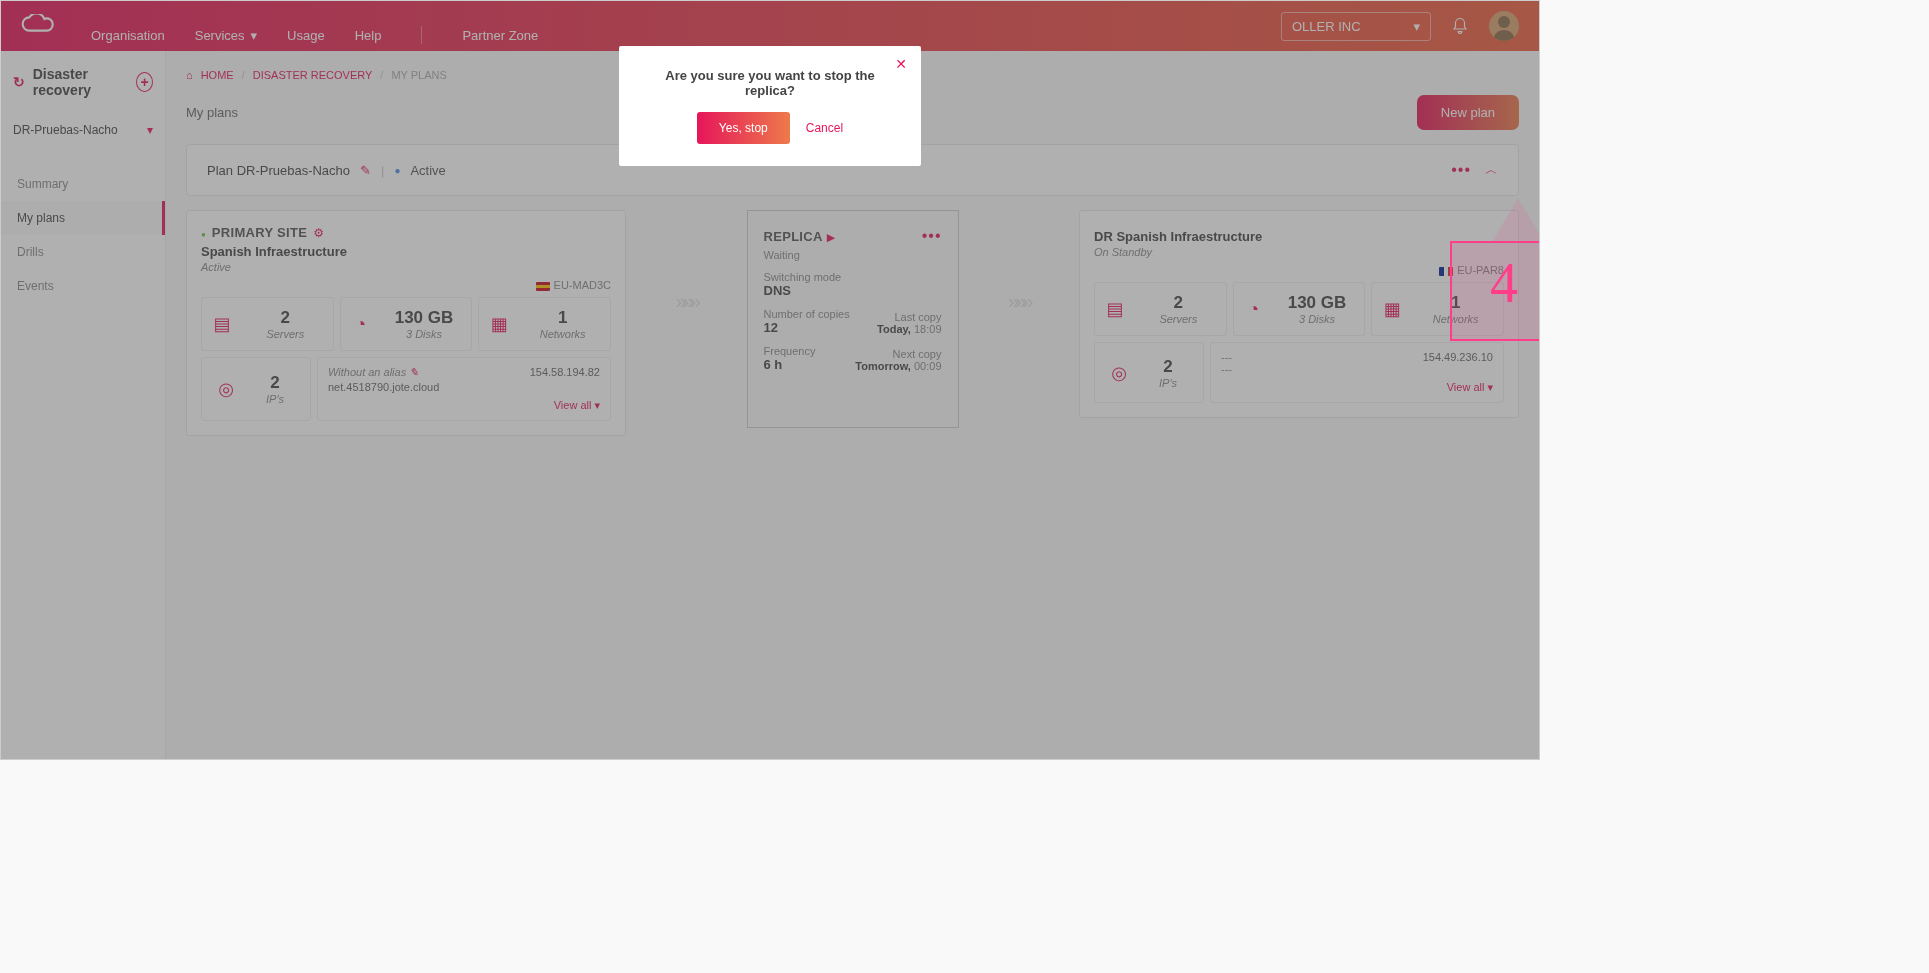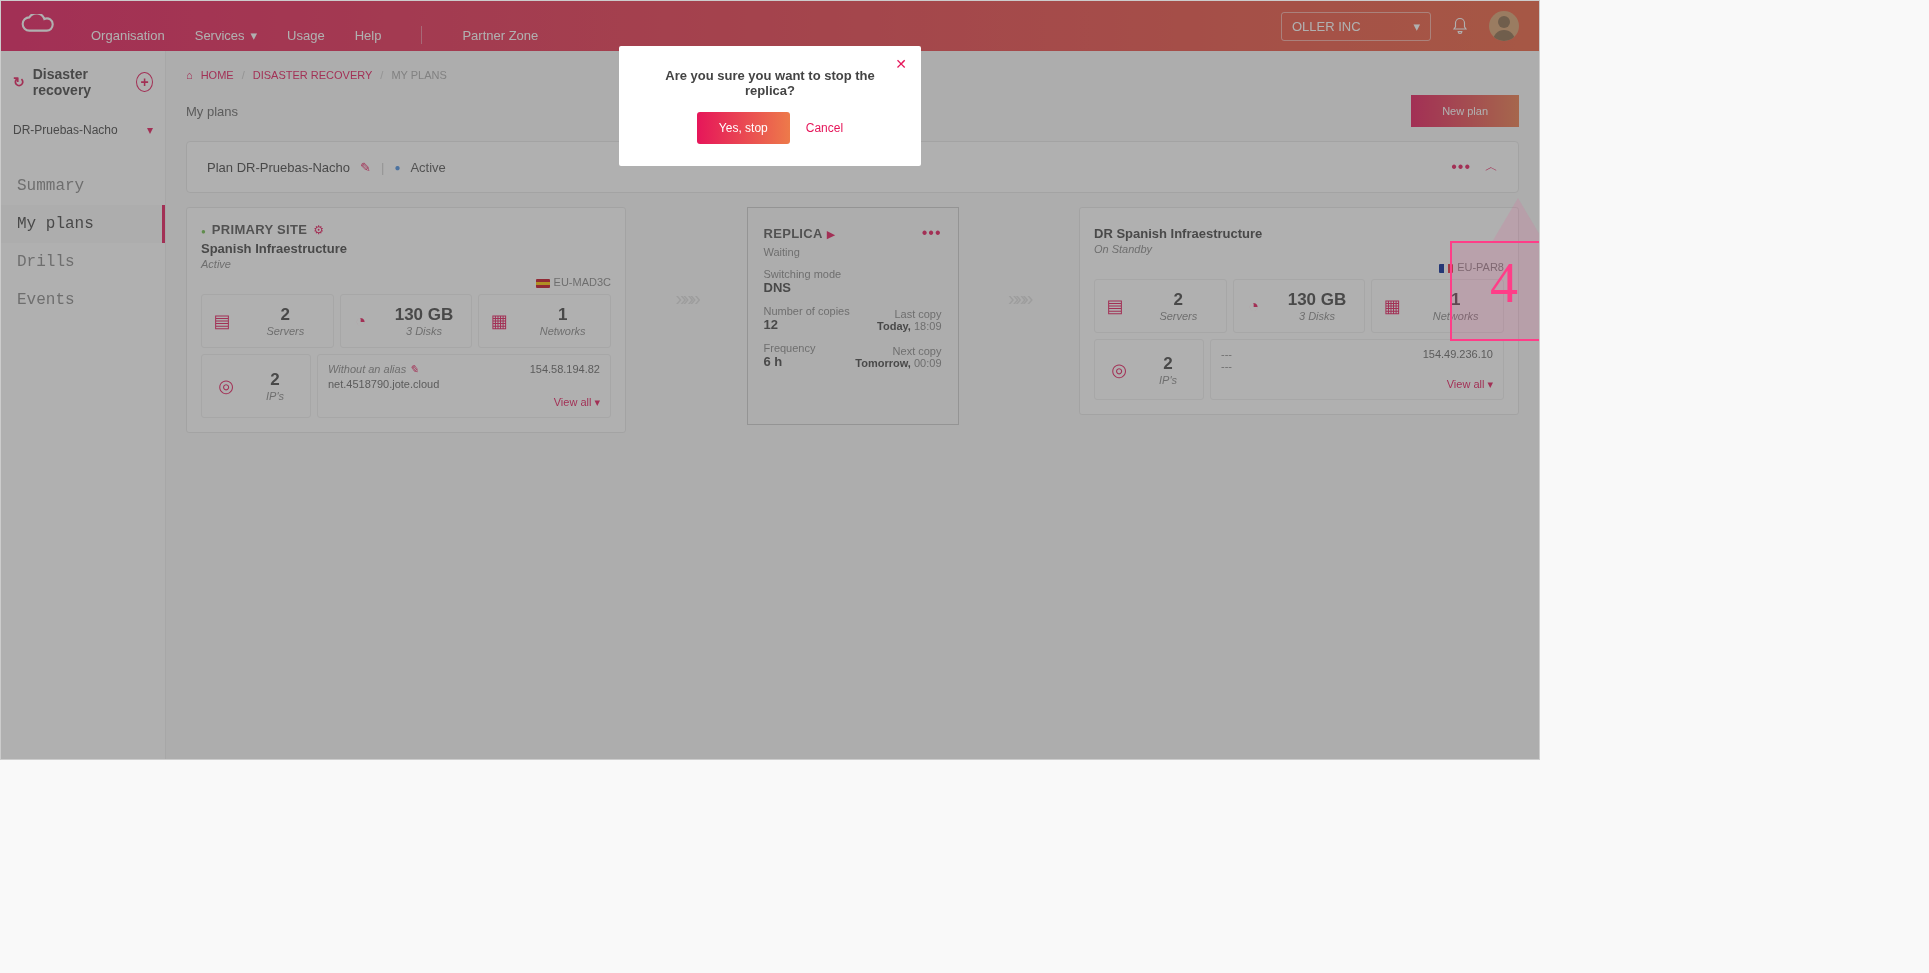--- a/index.html
+++ b/index.html
@@ -17,31 +17,31 @@
   .bell-icon { width: 18px; height: 18px; }
   .avatar { width: 30px; height: 30px; border-radius: 50%; background: #d8a070; display: flex; align-items: center; justify-content: center; overflow: hidden; }
   
   
   .body { flex: 1; display: flex; position: relative; }
   .sidebar { width: 165px; background: #fff; border-right: 1px solid #eee; display: flex; flex-direction: column; }
   .sidebar-header { padding: 15px 12px; display: flex; align-items: center; gap: 8px; font-size: 14px; font-weight: 600; color: #444; }
   .add-btn { width: 20px; height: 20px; border: 1.5px solid #e6165a; border-radius: 50%; display: flex; align-items: center; justify-content: center; color: #e6165a; font-size: 14px; margin-left: auto; }
   .sidebar-select { padding: 10px 12px; display: flex; align-items: center; justify-content: space-between; color: #444; font-size: 12px; }
   .sidebar-menu { margin-top: 20px; }
-  .sidebar-menu-item { padding: 10px 16px; color: #888; font-size: 16px; cursor: pointer; font-family: Liberation Mono, monospace; }
+  .sidebar-menu-item { padding: 10px 16px; color: #888; font-size: 12px; cursor: pointer; }
   .sidebar-menu-item.active { color: #444; background: #fafafa; border-right: 3px solid #e6165a; }
   
   .main { flex: 1; padding: 18px 20px; overflow: auto; background: #f9f9f9; }
   .breadcrumb { font-size: 11px; color: #aaa; display: flex; align-items: center; gap: 8px; }
   .breadcrumb a { color: #e6165a; }
   .crumb-sep { color: #ccc; }
   .crumb-active { color: #aaa; }
   .page-title-row { display: flex; align-items: center; justify-content: space-between; margin: 14px 0; }
   .page-title { font-size: 13px; color: #666; }
-  .new-plan-btn { background: linear-gradient(90deg, #e6165a 0%, #ed7a4a 100%); color: #fff; padding: 10px 31px; border: none; border-radius: 0; font-size: 11px; cursor: pointer; }
+  .new-plan-btn { background: linear-gradient(90deg, #e6165a 0%, #ed7a4a 100%); color: #fff; padding: 10px 24px; border: none; border-radius: 7px; font-size: 13px; cursor: pointer; }
   
   .plan-bar { background: #fff; border: 1px solid #e8e8e8; border-radius: 4px; padding: 16px 20px; margin-bottom: 14px; display: flex; align-items: center; gap: 10px; }
   .plan-name { color: #444; font-size: 13px; }
   .edit-icon { color: #e6165a; cursor: pointer; }
   .status-dot { color: #4a90e2; font-size: 10px; }
   .plan-actions { margin-left: auto; display: flex; align-items: center; gap: 14px; color: #e6165a; }
   
   .sites { display: flex; align-items: flex-start; gap: 0; }
   .site-card { background: #fff; border: 1px solid #e8e8e8; border-radius: 3px; padding: 14px; width: 440px; }
   .replica-card { background: #fafafa; border: 1px solid #ccc; padding: 16px; width: 212px; min-height: 218px;}

